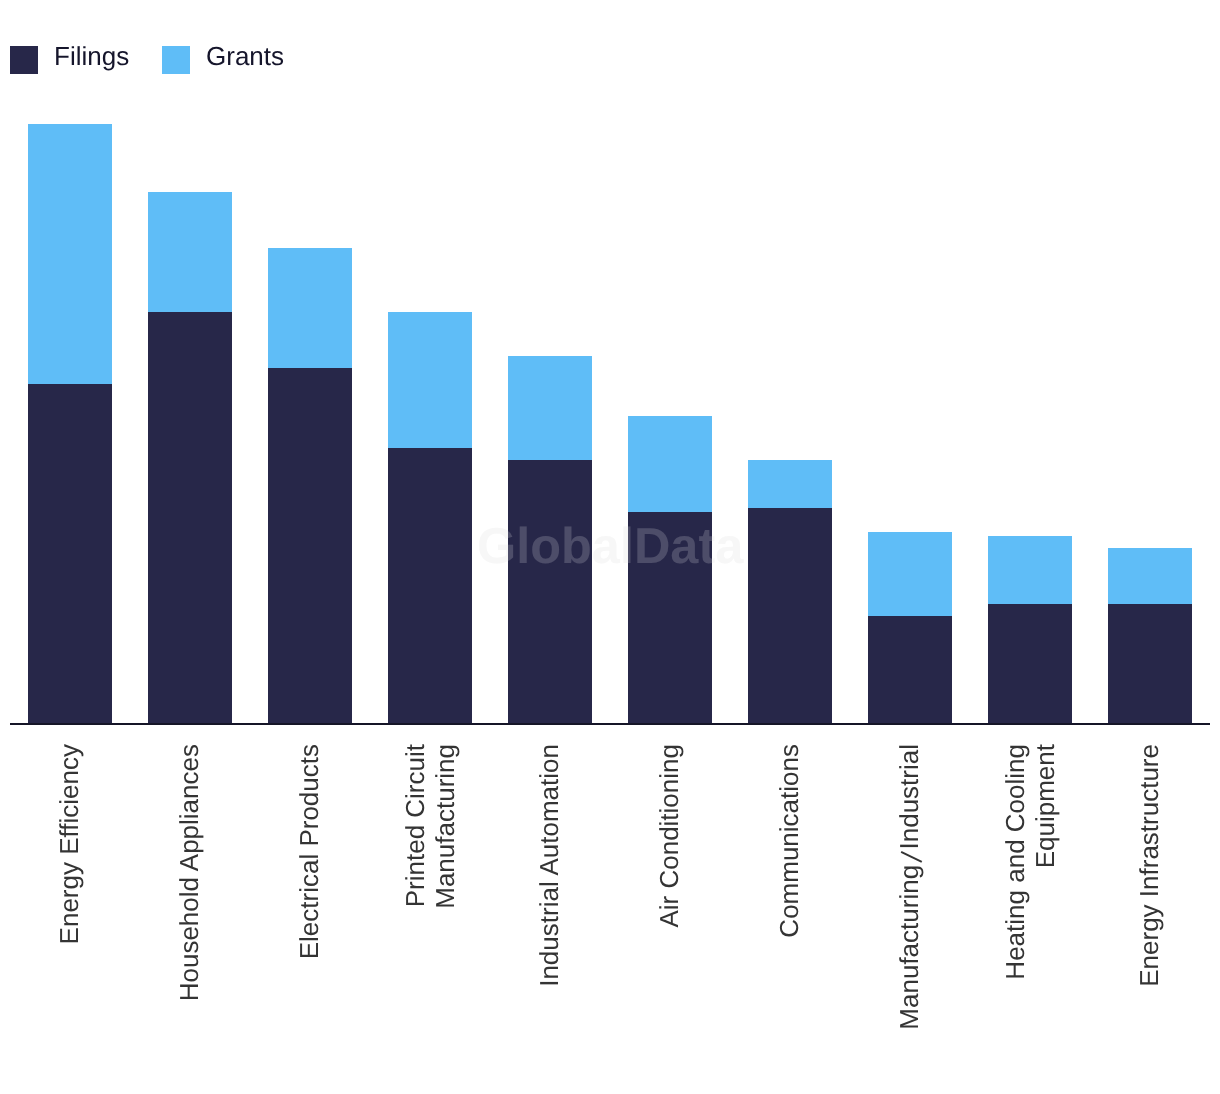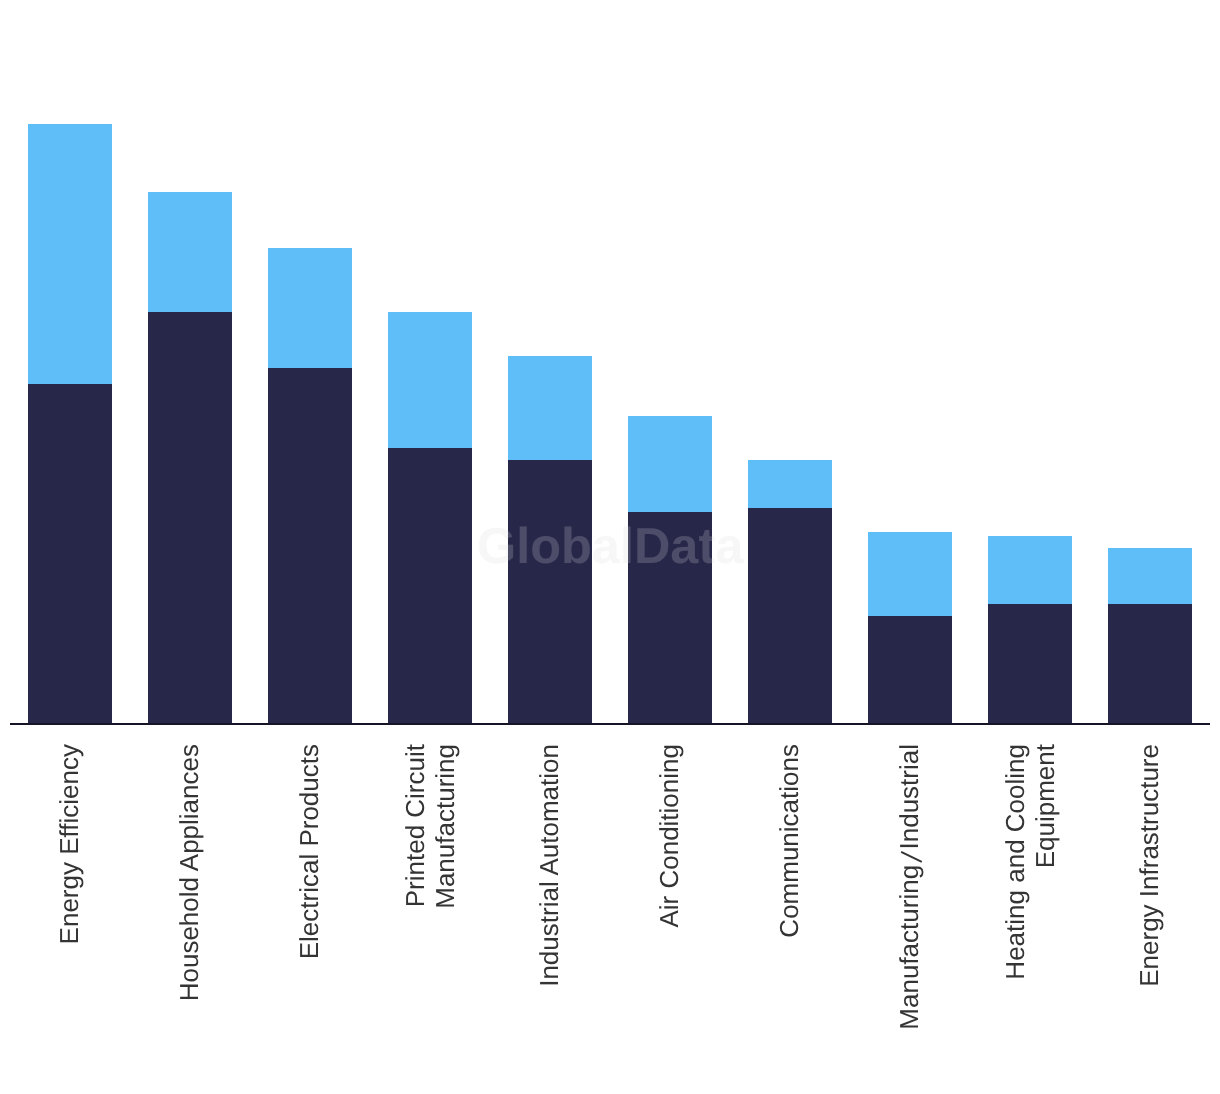--- a/index.html
+++ b/index.html
@@ -121,14 +121,24 @@
     </div>
     <div class="tick-text t8" style="left: 1000.4px;">
       <span class="tick-line">Heating and Cooling</span>
       <span class="tick-line">Equipment</span>
     </div>
     <div class="tick-text t9" style="left: 1134px;">
       <span class="tick-line">Energy Infrastructure</span>
     </div>
   </div>
 
+  <div class="legend">
+    <div class="legend-item li-0">
+      <span class="swatch" style="background: rgb(39, 39, 73);"></span>
+      <span class="legend-label">Filings</span>
+    </div>
+    <div class="legend-item li-1">
+      <span class="swatch" style="background: rgb(95, 189, 247);"></span>
+      <span class="legend-label">Grants</span>
+    </div>
+  </div>
 
 </div>
 
 </body></html>

